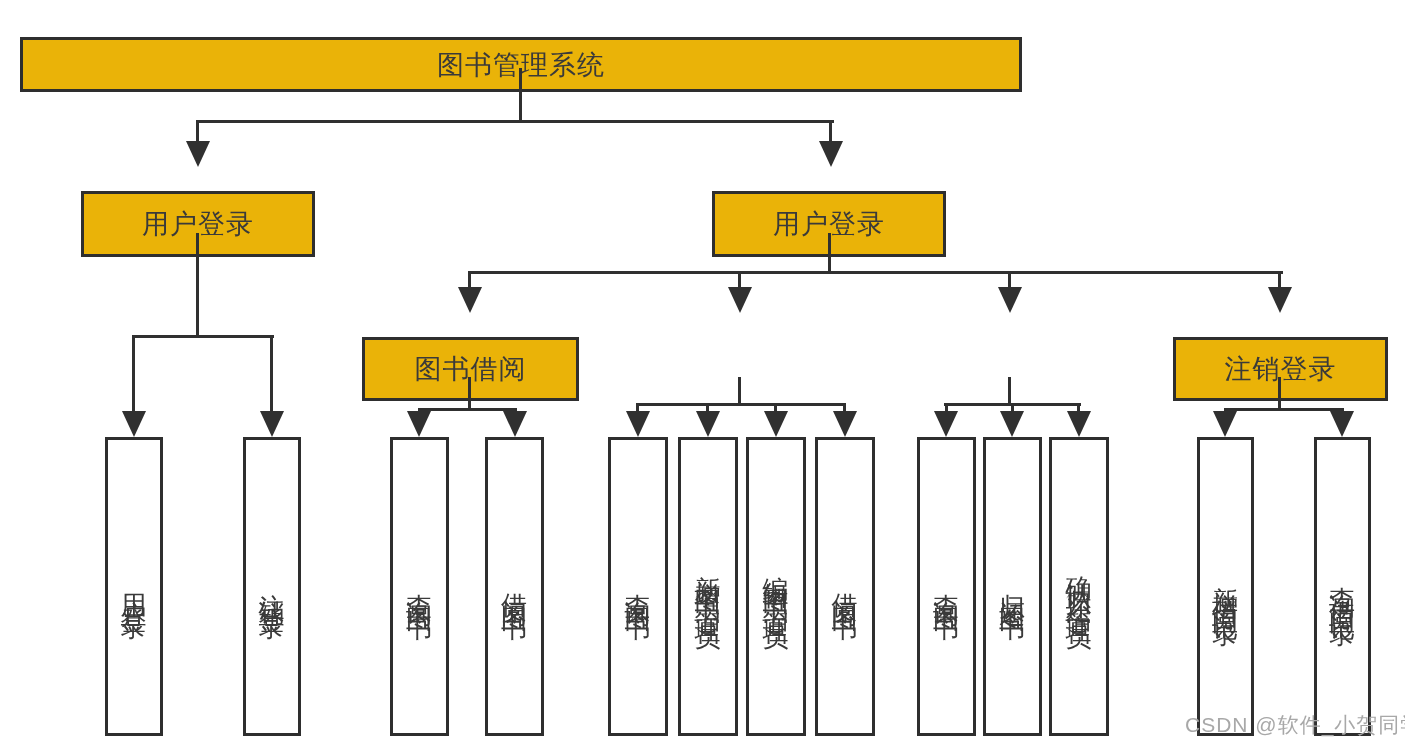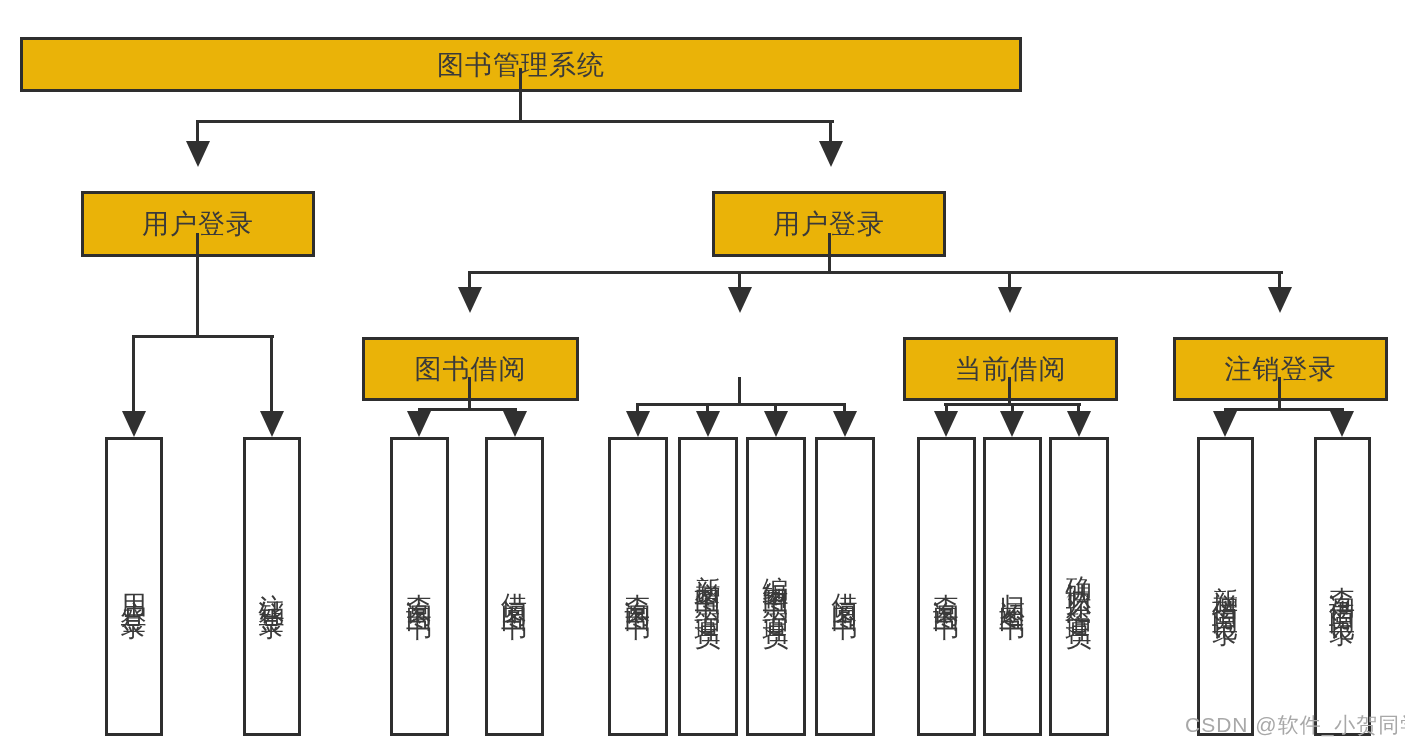--- a/index.html
+++ b/index.html
@@ -92,23 +92,20 @@
   <div class="hbox" style="left:81px;top:167px;width:234px;height:66px">
     <span>用户登录</span>
   </div>
   <div class="hbox" style="left:712px;top:167px;width:234px;height:66px">
     <span>用户登录</span>
   </div>
 
   <div class="hbox" style="left:362px;top:313px;width:217px;height:64px">
     <span>图书借阅</span>
   </div>
-  <div class="hbox" style="left:903px;top:313px;width:215px;height:64px">
-    <span>当前借阅</span>
-  </div>
   <div class="hbox" style="left:1173px;top:313px;width:215px;height:64px">
     <span>注销登录</span>
   </div>
 
   <div class="vbox" style="left:105px;width:58px">
     <span class="vtext">用户登录</span>
   </div>
   <div class="vbox" style="left:243px;width:58px">
     <span class="vtext">注销登录</span>
   </div>

